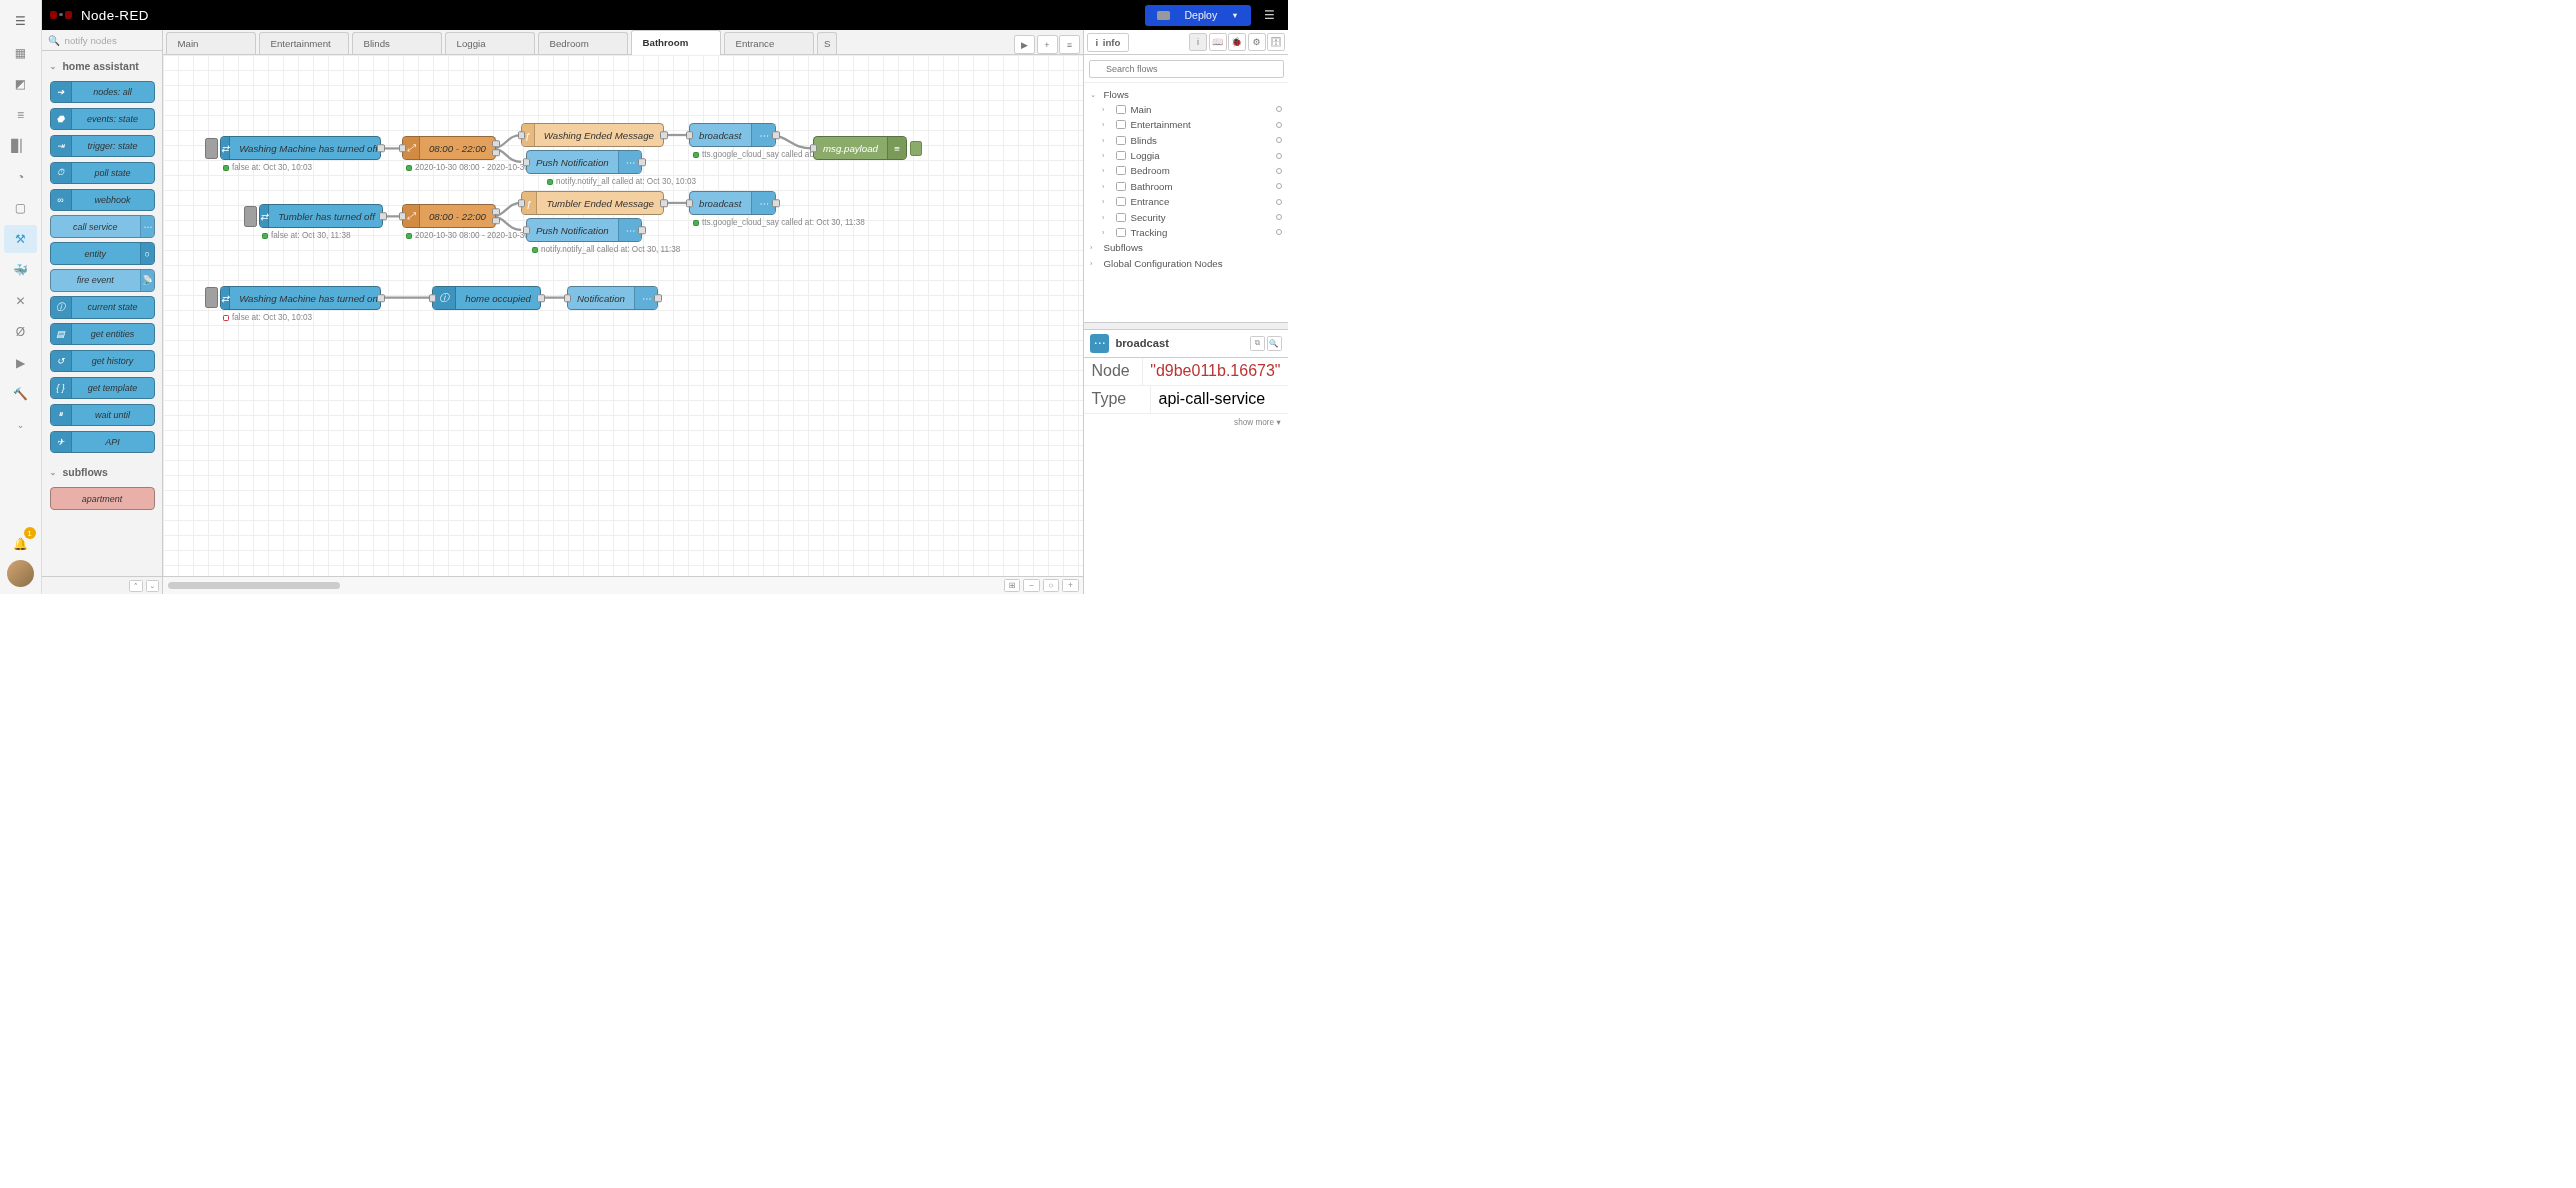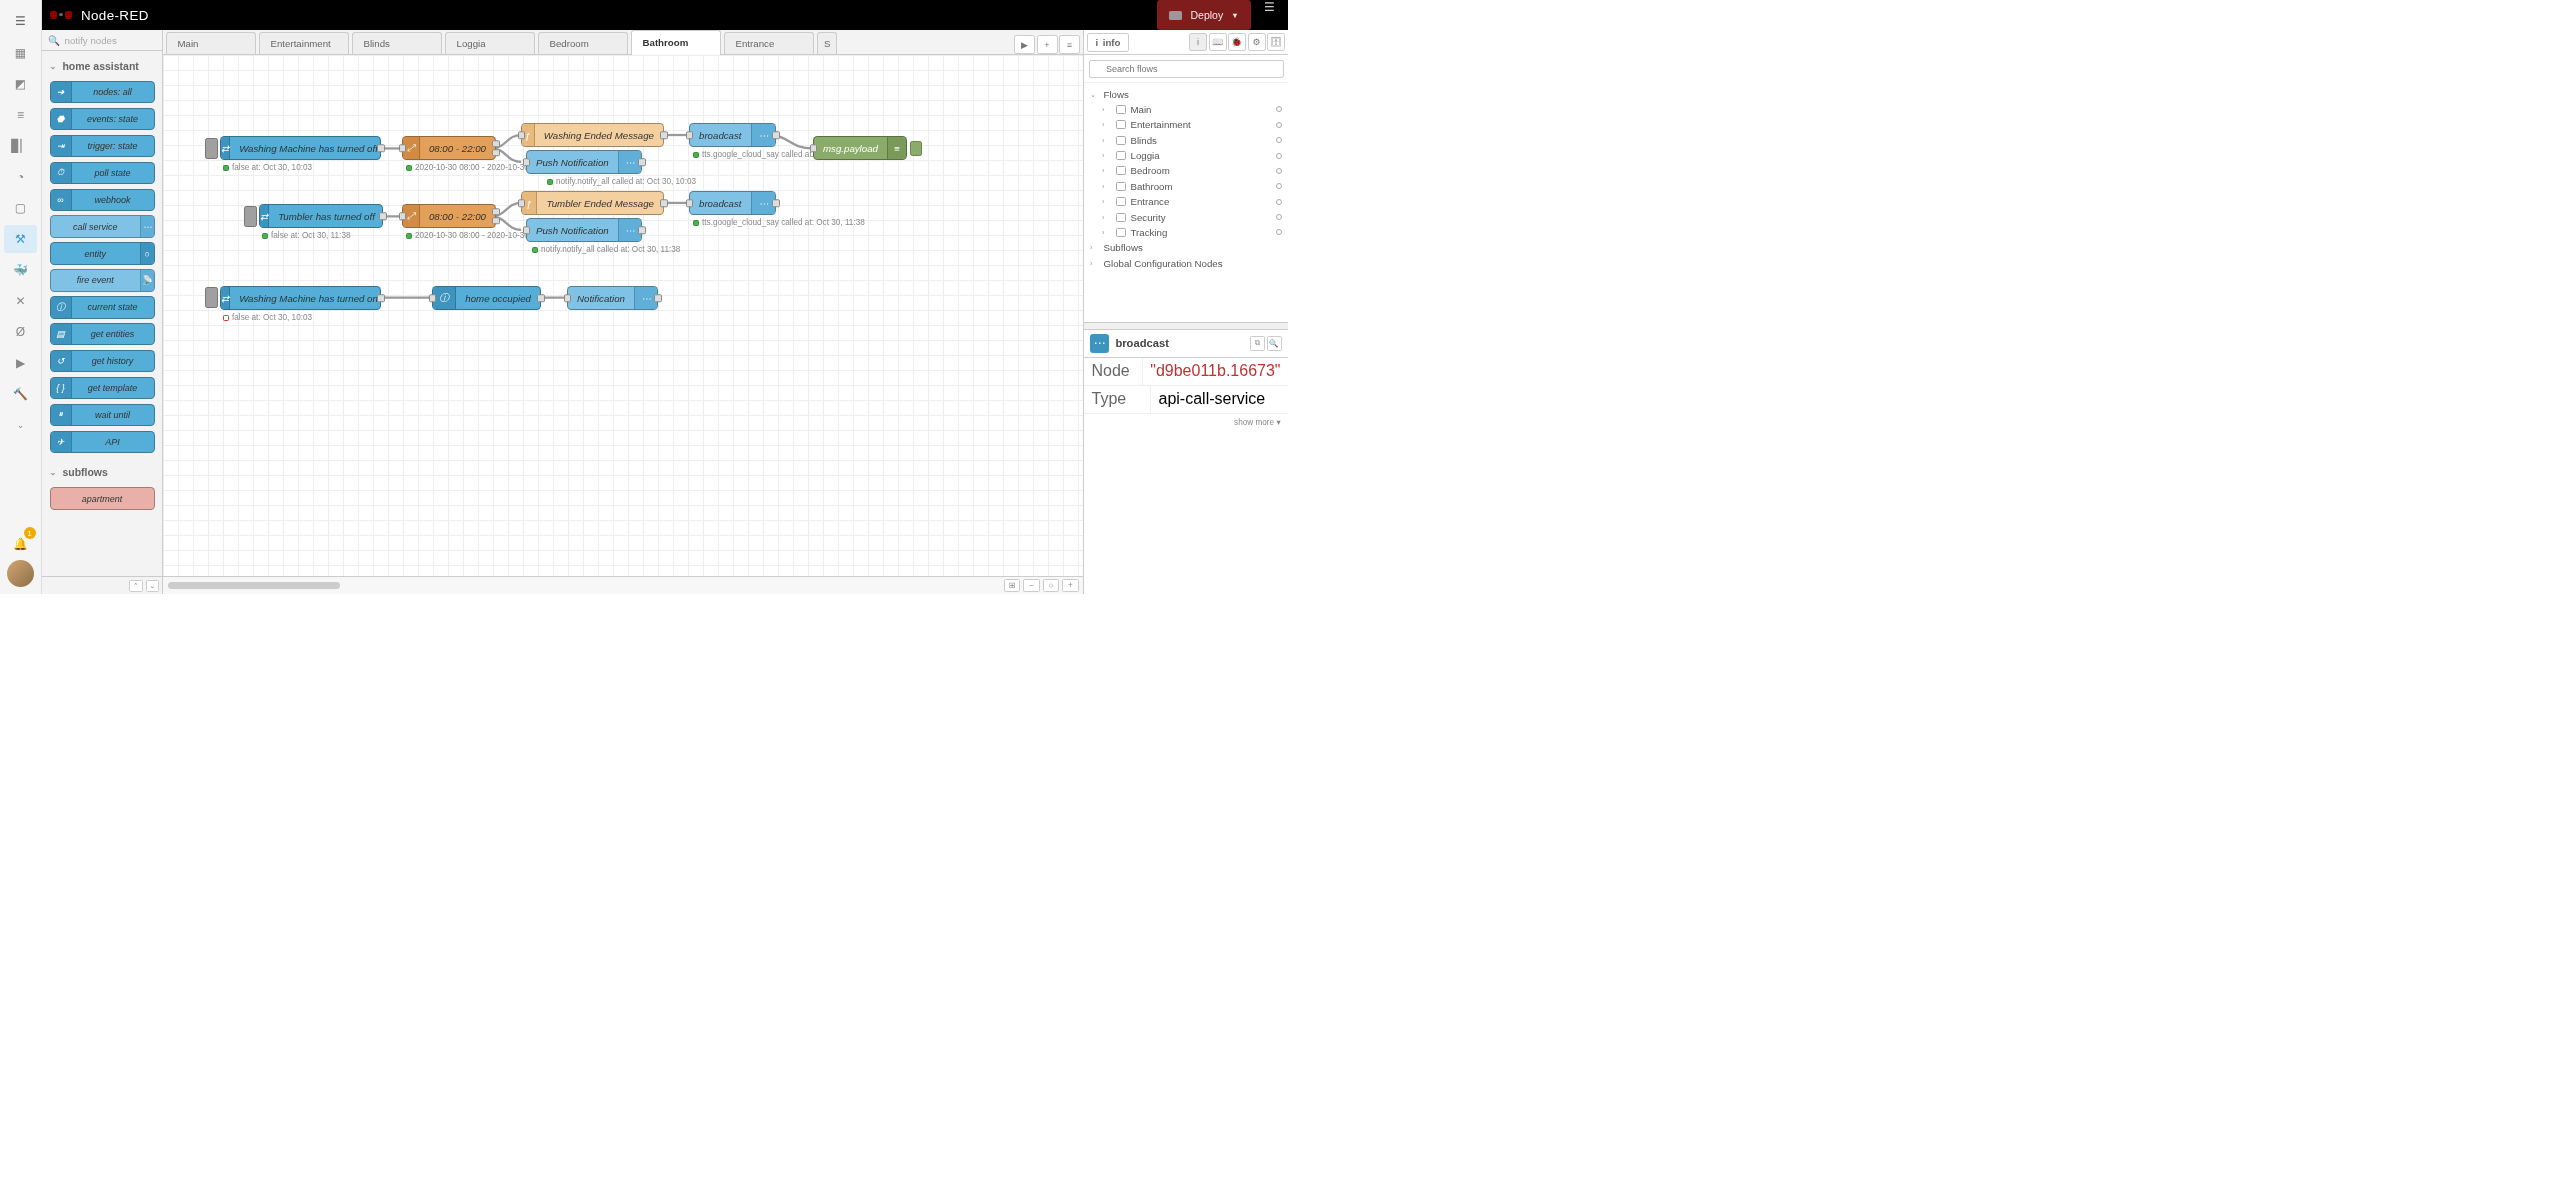--- a/index.html
+++ b/index.html
@@ -7,30 +7,30 @@
 .app{display:flex;height:594px;width:1288px}
 .activity-bar{width:42px;background:#f5f5f5;border-right:0.7px solid #ddd;display:flex;flex-direction:column;align-items:center;padding-top:4.5px}
 .activity-bar .act-item{width:33px;height:28px;display:flex;align-items:center;justify-content:center;color:#888;cursor:pointer;border-radius:3px;margin:1.5px 0}
 .activity-bar .act-item.hamburger{height:30px;color:#666}
 .activity-bar .act-item.active{background:#d9ecf7;color:#3b9bd4}
 .activity-bar .spacer{flex:1}
 .activity-bar .avatar{width:27px;height:27px;border-radius:50%;background:linear-gradient(135deg,#d4a574,#8b6f47);margin-bottom:7.5px}
 .activity-bar .notif{position:relative}
 .activity-bar .notif .badge{position:absolute;top:-3px;right:1.5px;background:#f0ab00;color:#fff;font-size:7.5px;width:12px;height:12px;border-radius:50%;display:flex;align-items:center;justify-content:center}
 .main{flex:1;display:flex;flex-direction:column}
-.header{height:30px;background:#000;display:flex;padding:0 7.5px;color:#fff}
+.header{height:30px;background:#000;display:flex;align-items:center;padding:0 7.5px;color:#fff}
 .header .logo{display:flex;align-items:center;gap:6px}
 .header .logo-icon{width:25.4px;height:13.4px;display:flex;align-items:center;gap:1.5px}
 .header .logo-icon span{display:block;background:#8f0000;border-radius:2.2px}
 .header .logo-icon .n1{width:7.5px;height:7.5px}
 .header .logo-icon .n2{width:4.5px;height:3px;background:#666}
 .header .logo-icon .n3{width:7.5px;height:7.5px}
 .header .logo-text{font-size:13.4px;letter-spacing:0.4px}
 .header .hspacer{flex:1}
-.header .deploy-btn{background:#7f1d1d;color:#eee;padding:4.5px 12px;border-radius:3px;display:flex;align-items:center;gap:8px;cursor:pointer;font-size:10.5px}
+.header .deploy-btn{background:#1d4ed8;color:#eee;padding:4.5px 12px;border-radius:3px;display:flex;align-items:center;gap:14px;cursor:pointer;font-size:10.5px}
 .header .deploy-btn .dep-icon{width:13.4px;height:9px;background:#999;border-radius:1.5px}
 .header .deploy-btn .caret{font-size:7.5px}
 .header .menu-btn{margin-left:7.5px;color:#ccc;cursor:pointer;width:22.4px;text-align:center}
 .workbench{flex:1;display:flex;min-height:0}
 .palette{width:121px;background:#f3f3f3;border-right:0.7px solid #ccc;display:flex;flex-direction:column}
 .palette .search{border-bottom:0.7px solid #ccc;padding:4.5px 6px;display:flex;align-items:center;gap:4.5px;color:#aaa;font-size:9.7px}
 .palette .cats{flex:1;overflow-y:auto;padding:3px 0}
 .palette .cat-header{padding:6px 7.5px;font-size:10.5px;color:#666;display:flex;align-items:center;gap:6px;cursor:pointer;font-weight:bold}
 .palette .cat-header .chev{font-size:8.2px;color:#999}
 .palette .node-list{padding:3px 7.5px}

